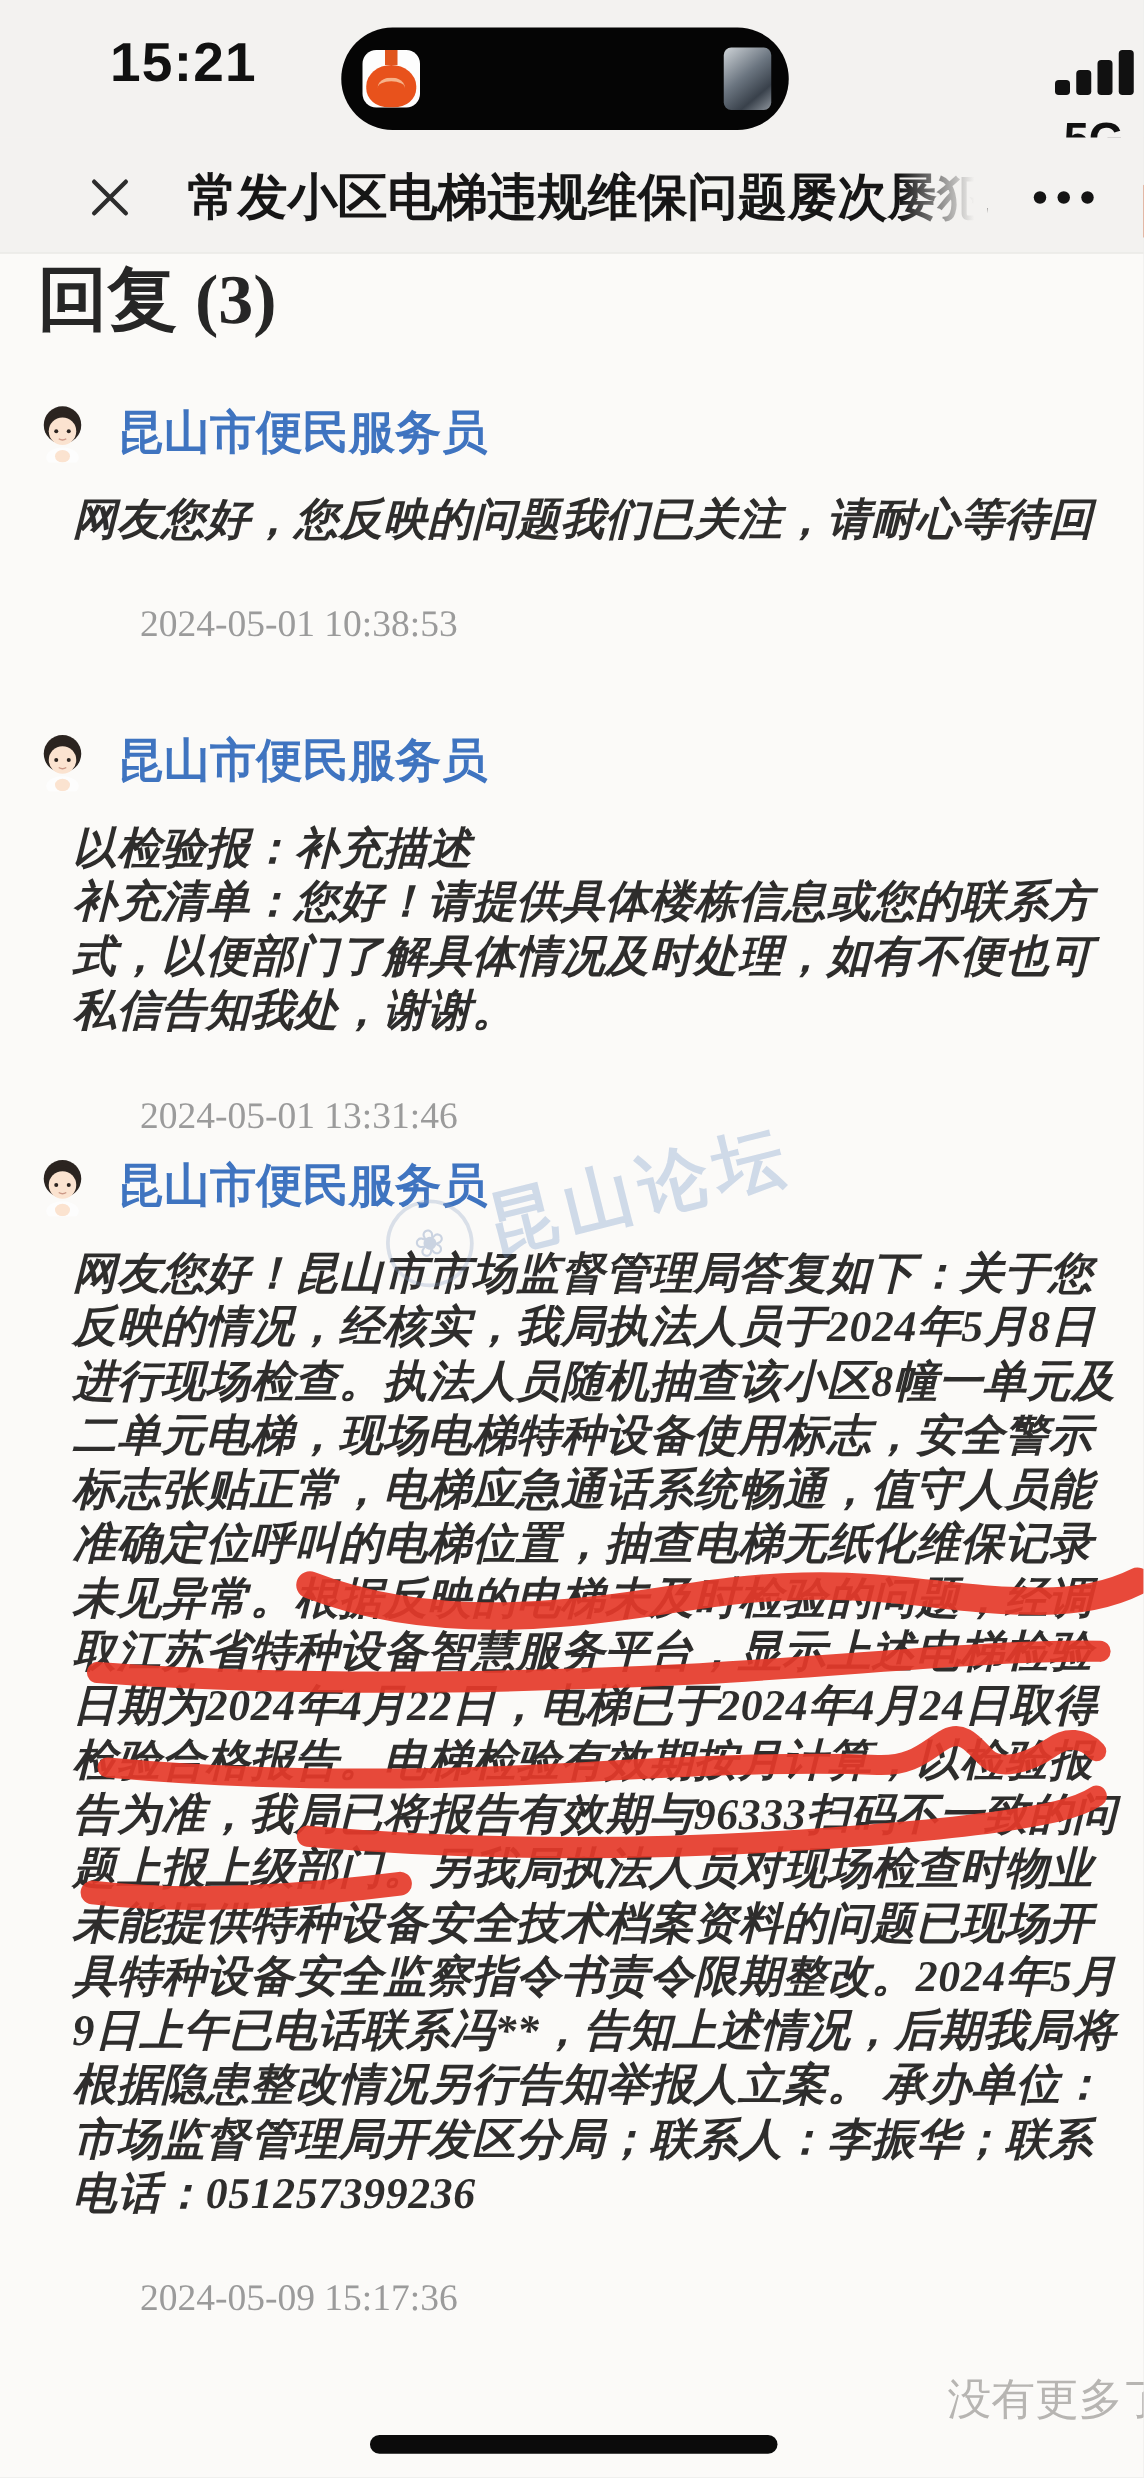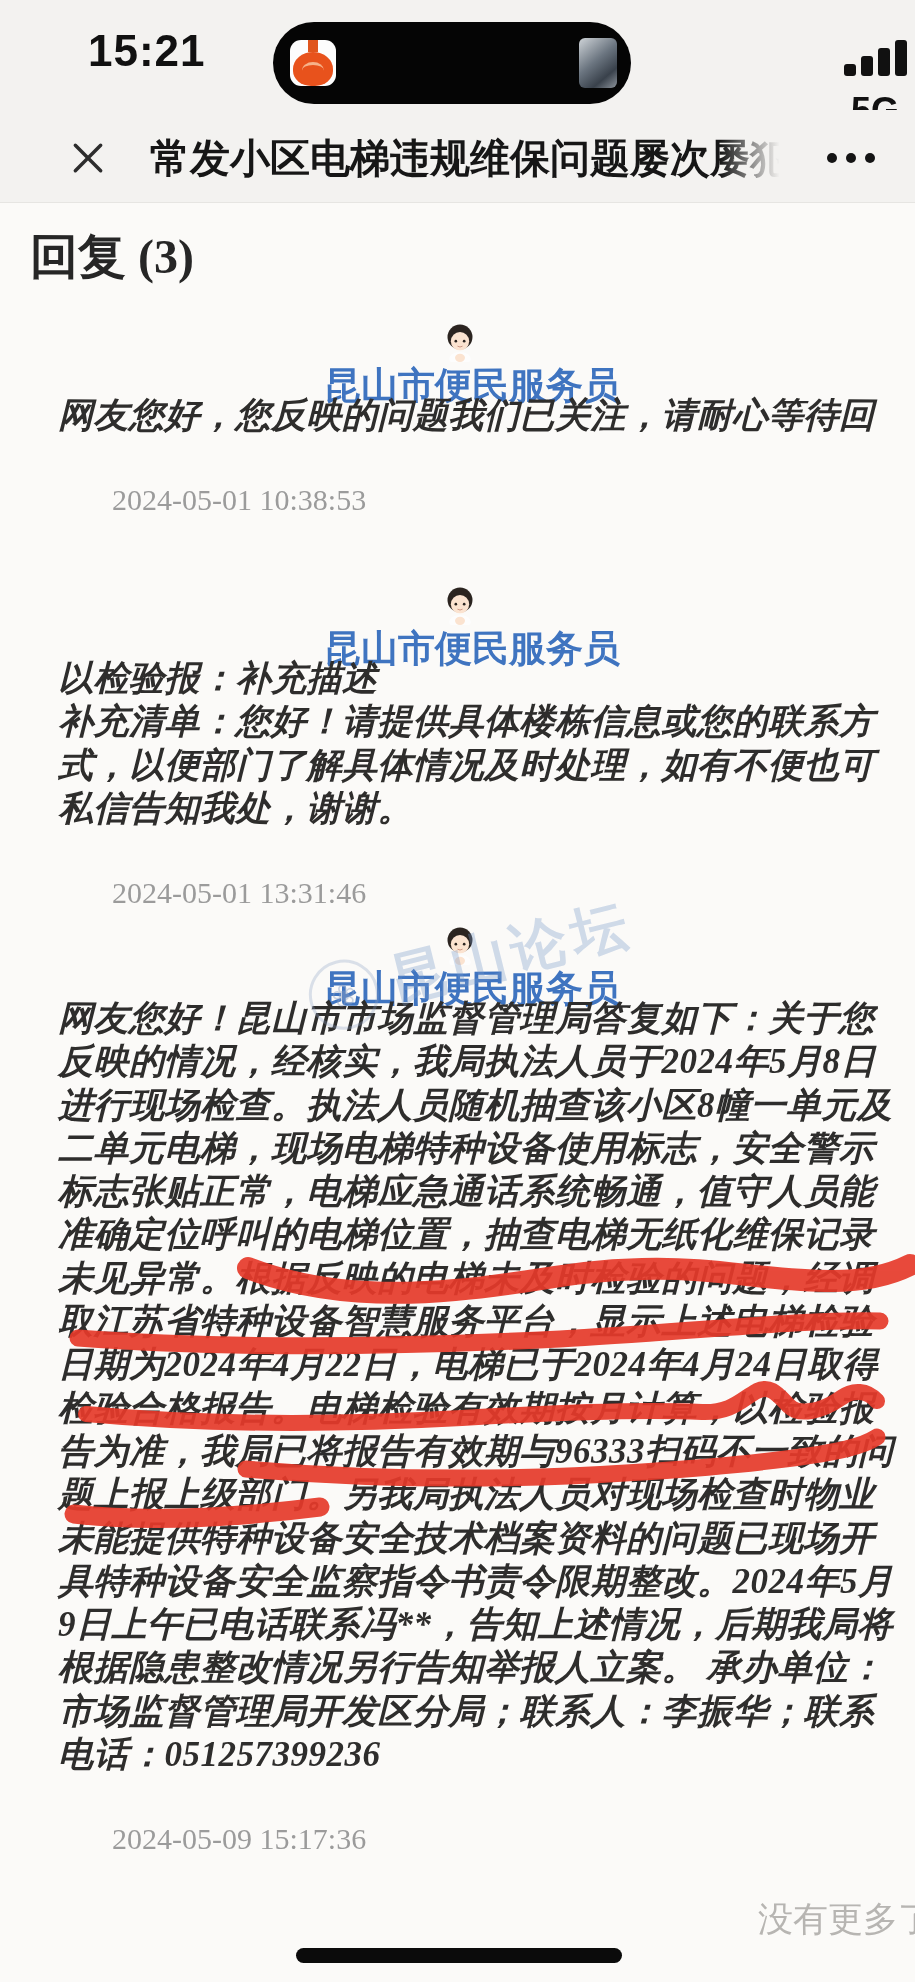--- a/index.html
+++ b/index.html
@@ -29,24 +29,24 @@
   .nav-bar{position:absolute;top:110px;left:0;width:915px;height:92px;background:#f3f2f0;border-bottom:1px solid #e6e5e2;}
   .close-btn{position:absolute;left:58px;top:18px;width:60px;height:60px;display:flex;align-items:center;justify-content:center;}
   .close-btn svg{width:38px;height:38px;}
   .nav-title-wrap{position:absolute;left:150px;top:18px;width:640px;height:60px;overflow:hidden;}
   .nav-title{font-size:40px;font-weight:600;color:#161616;white-space:nowrap;line-height:60px;}
   .title-fade{position:absolute;right:0;top:0;width:70px;height:60px;background:linear-gradient(90deg,rgba(243,242,240,0),#f3f2f0 85%);}
   .more-btn{position:absolute;right:24px;top:24px;width:80px;height:48px;display:flex;align-items:center;justify-content:center;gap:9px;}
   .more-btn b{width:10px;height:10px;border-radius:50%;background:#141414;}
   
   .content{position:absolute;top:203px;left:0;width:915px;height:1779px;background:#fbfaf8;}
-  .page-header{position:absolute;left:30px;top:225px;font-size:48px;font-weight:600;color:#262626;
+  .page-header{position:absolute;left:30px;top:202px;font-size:56px;font-weight:600;color:#262626;
      font-family:"Liberation Serif","DejaVu Serif",serif;}
   .reply{position:absolute;left:30px;right:25px;}
-  .author-row{display:flex;align-items:center;height:48px;flex-direction:column;}
+  .author-row{display:flex;align-items:center;height:48px;}
   .avatar{width:40px;height:48px;flex:0 0 40px;}
   .username{margin-left:24px;font-size:37px;font-weight:600;color:#3f74c0;text-decoration:none;line-height:48px;}
   .reply-body{margin-top:24px;margin-left:28px;font-family:"Liberation Serif","DejaVu Serif",serif;font-style:italic;}
   .t-line{height:43.3px;line-height:43.3px;font-size:35px;font-weight:600;color:#2e2d2c;white-space:nowrap;letter-spacing:0.5px;}
   .timestamp{margin-top:46px;margin-left:82px;font-size:30px;color:#9b9b9b;
      font-family:Liberation Serif, serif;}
   
   .watermark{position:absolute;left:305px;top:925px;display:flex;align-items:center;gap:14px;
      transform:rotate(-14deg);opacity:0.55;pointer-events:none;}
   .wm-logo{width:64px;height:64px;border-radius:50%;border:3px solid rgba(140,160,195,.55);position:relative;}

